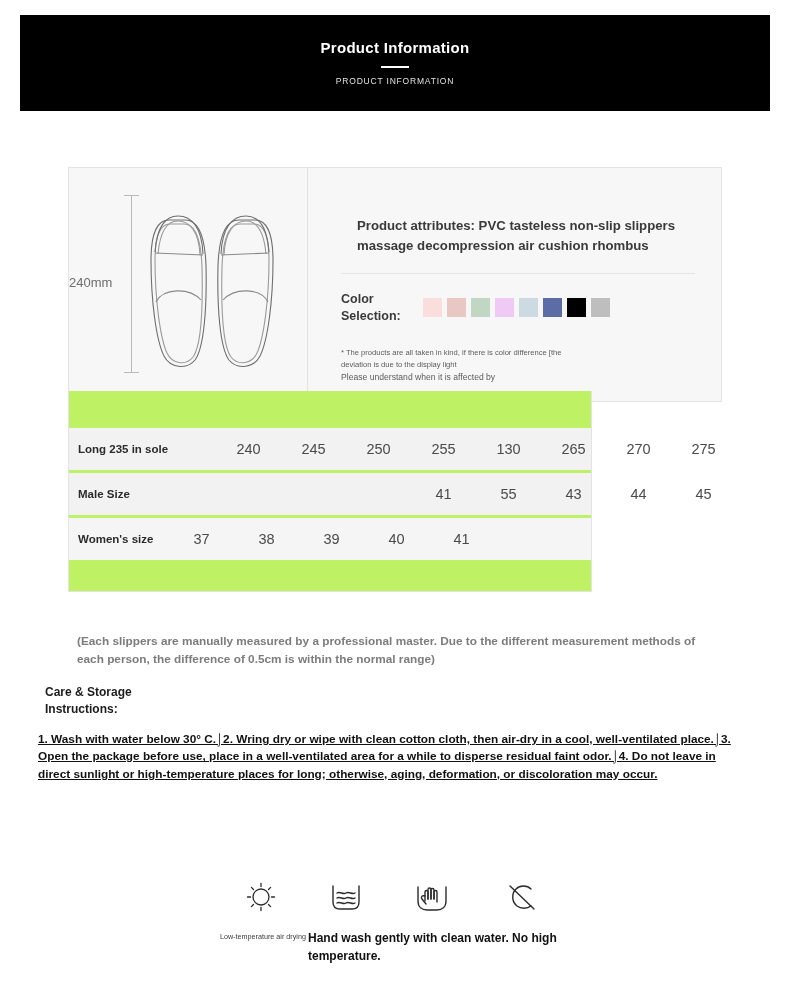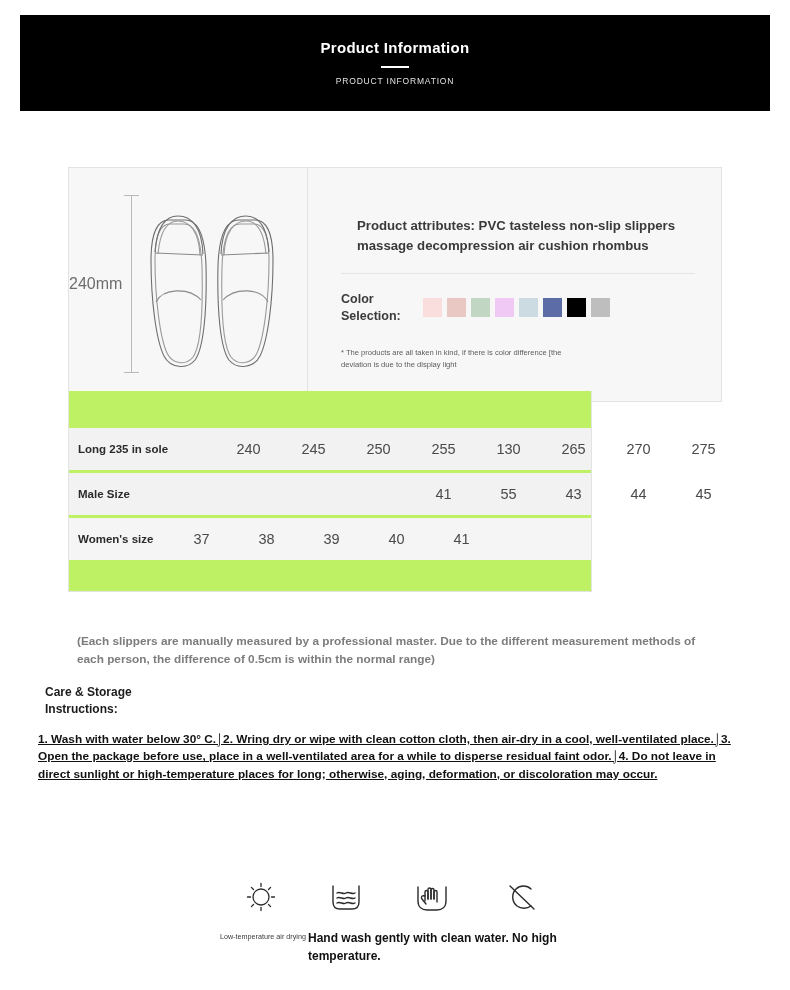--- a/index.html
+++ b/index.html
@@ -87,21 +87,21 @@
     width: 15px;
     height: 1px;
     background: #b9b9b9;
   }
   .dim-cap-top { top: 0; }
   .dim-cap-bot { top: 177px; }
   .dim-label {
     position: absolute;
     left: -24px;
     top: 80px;
-    font-size: 16px;
+    font-size: 13px;
     color: #6d6d6d;
     white-space: nowrap;
     text-align: right;
   }
   .slipper-art {
     position: absolute;
     left: 78px;
     top: 22px;
   }
 
@@ -328,20 +328,21 @@
         <span class="swatch" style="background:#ccdae2"></span>
         <span class="swatch" style="background:#5c6ca6"></span>
         <span class="swatch" style="background:#000000"></span>
         <span class="swatch" style="background:#bebebe"></span>
       </div>
     </div>
 
     <div class="disclaimer">
       <div>* The products are all taken in kind, if there is color difference [the</div>
       <div>deviation is due to the display light</div>
+      <div class="big">Please understand when it is affected by</div>
     </div>
   </div>
 </div>
 
 <div class="size-table">
 
   <div class="srow r1">
     <div class="rowhead w1">Long 235 in sole</div>
     <div class="cell">240</div>
     <div class="cell">245</div>

